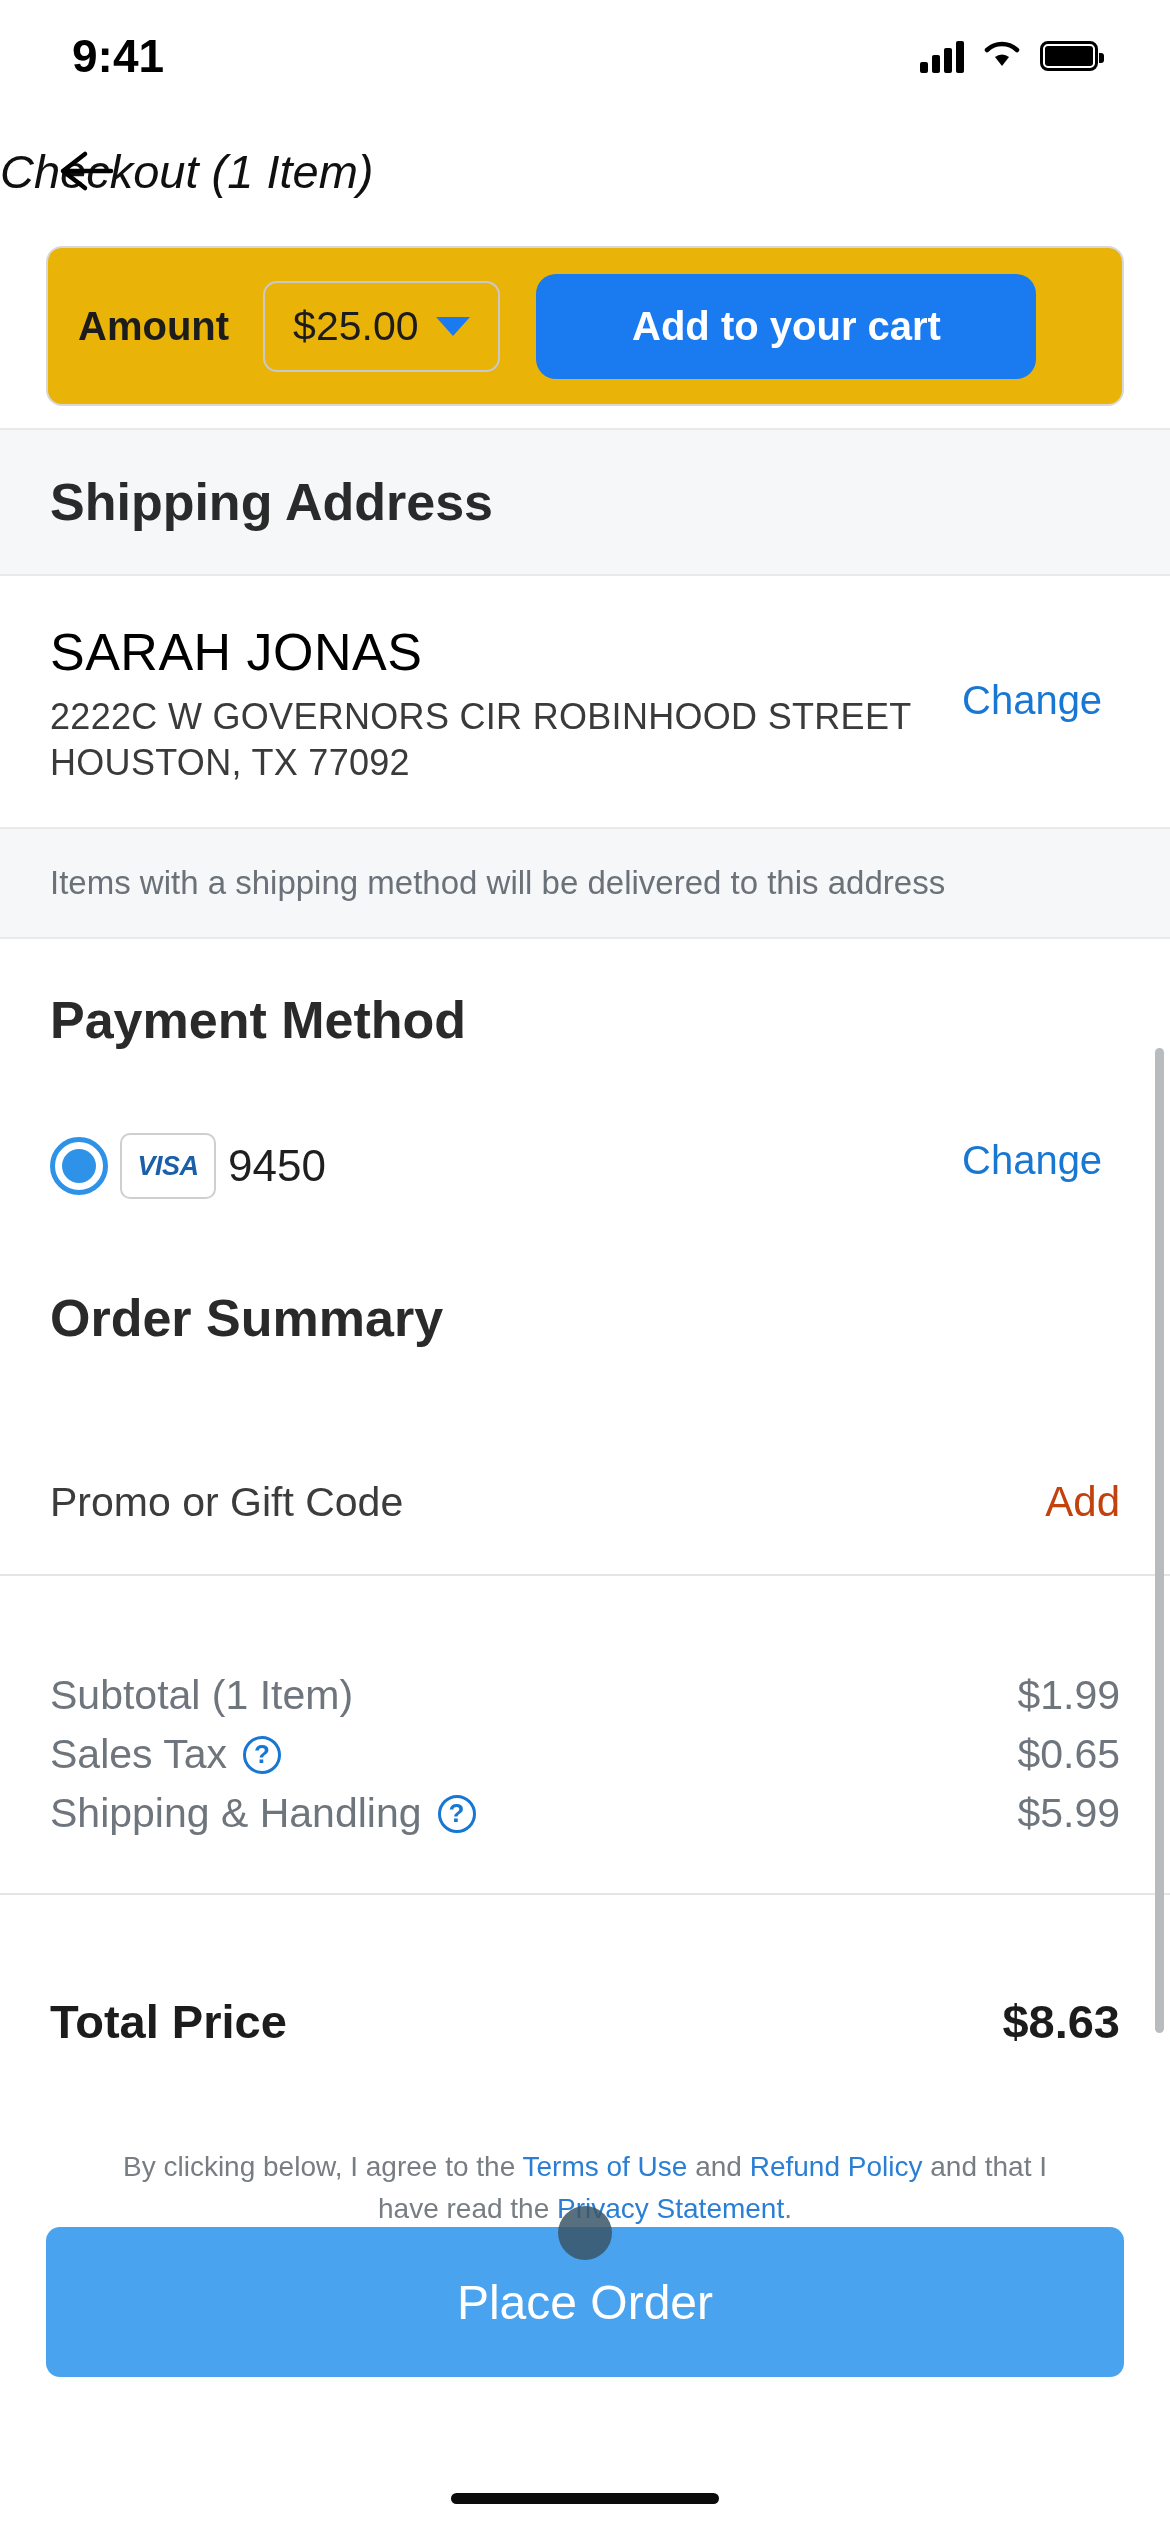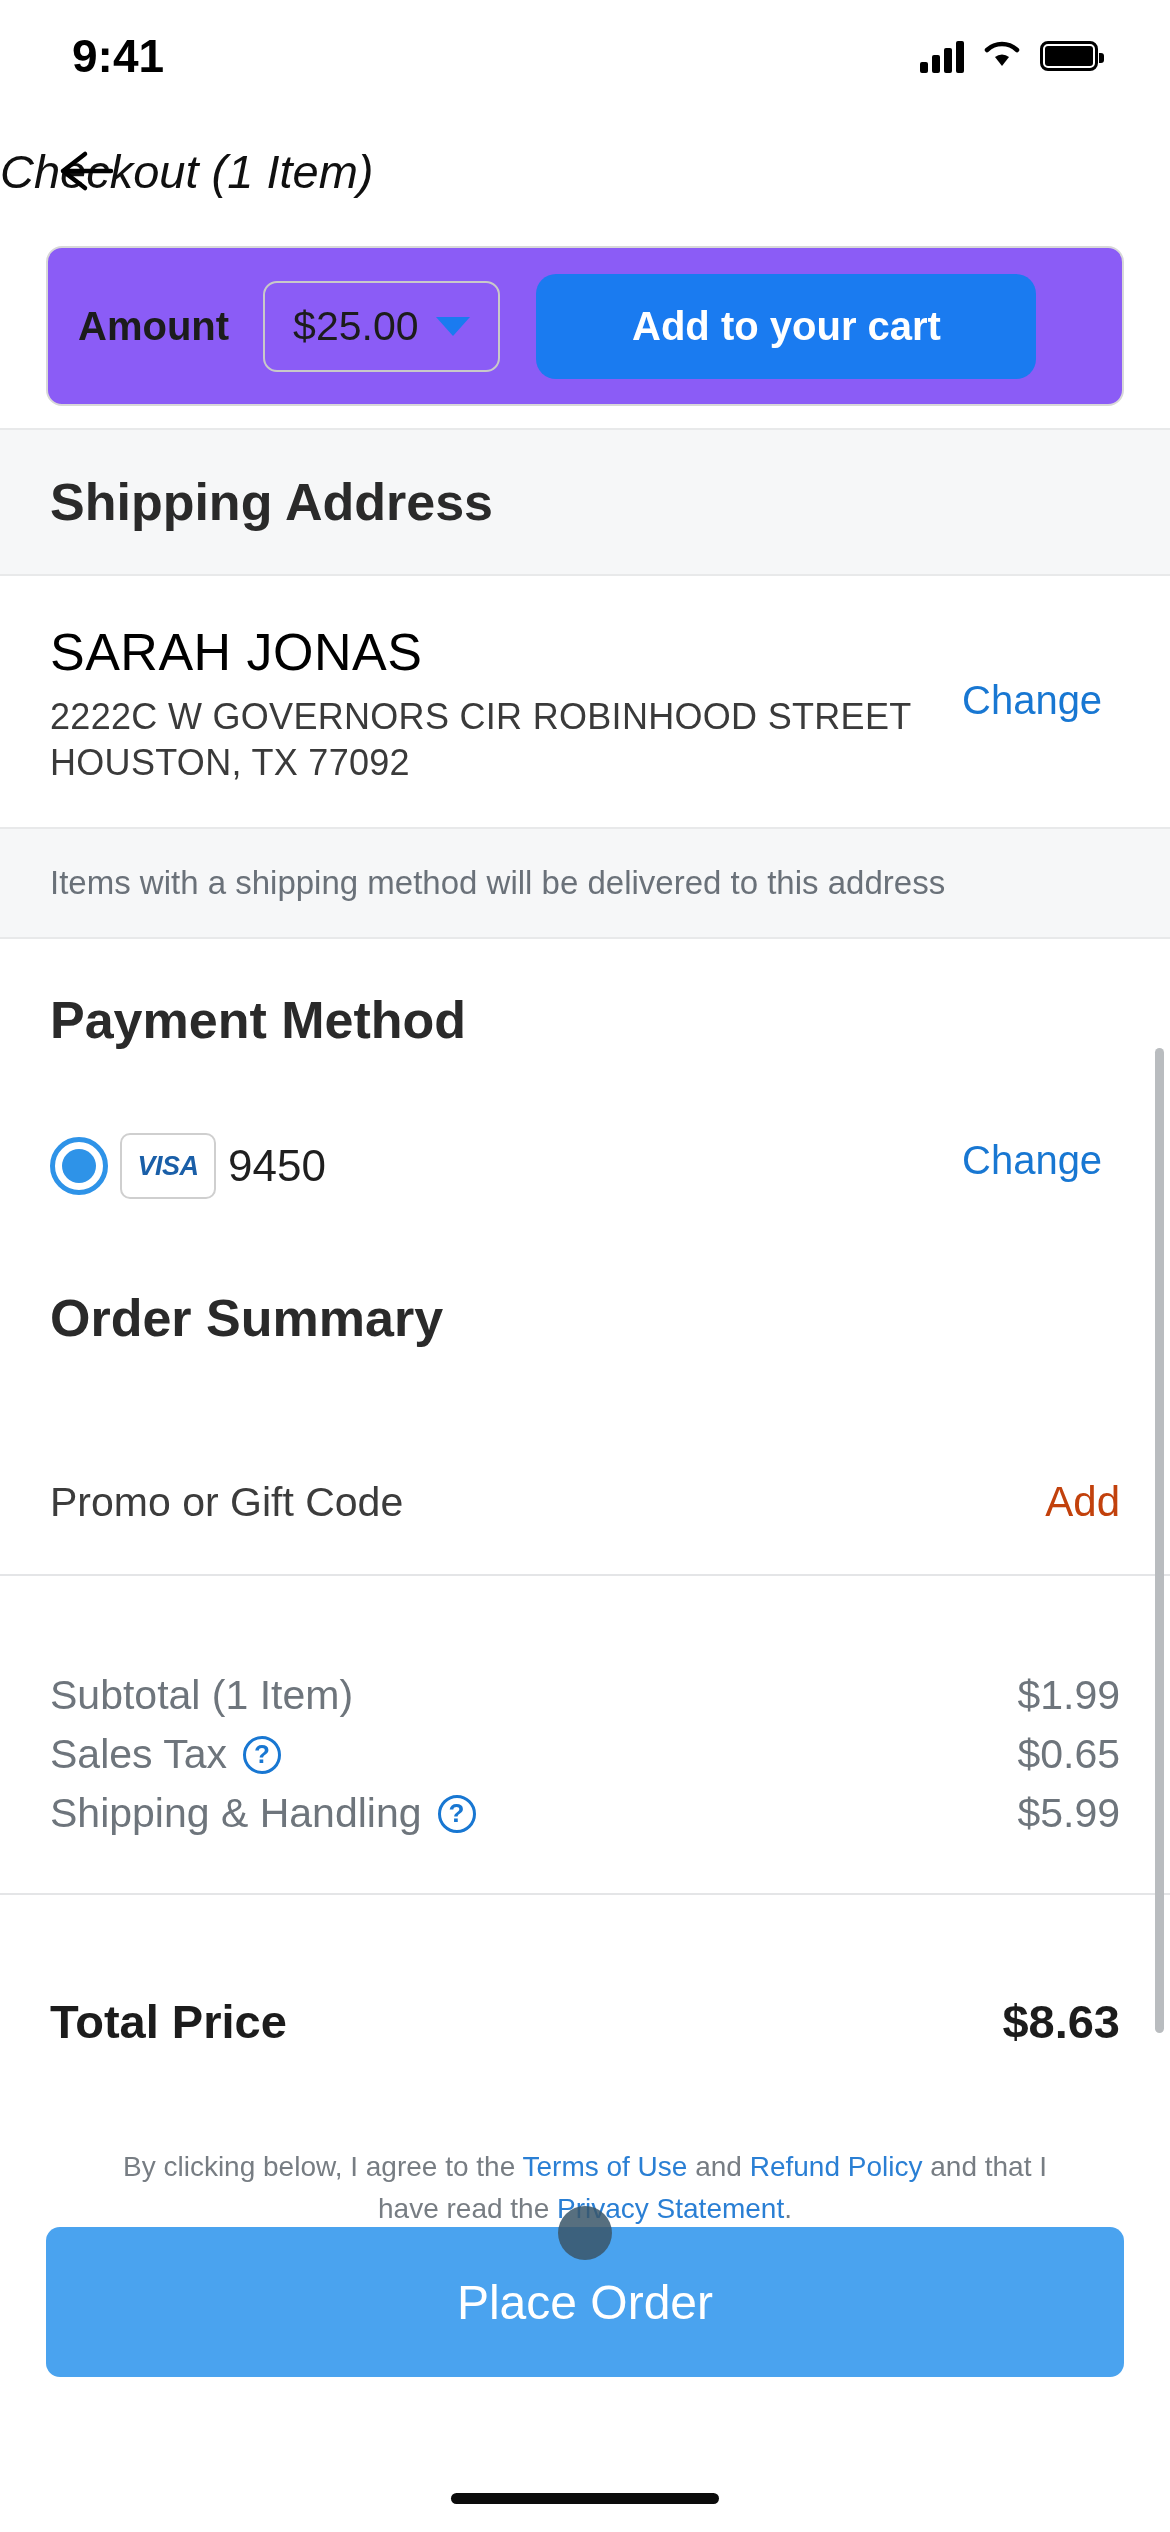--- a/index.html
+++ b/index.html
@@ -57,21 +57,21 @@
   }
   .page-title {
     width: 100%; text-align: left;
     font-size: 47px; color: #101010; font-weight: 500; font-style: italic;
   }
 
   
   .amount-card {
     position: absolute; top: 246px; left: 46px;
     width: 1078px; height: 160px;
-    background: #8b5cf6;
+    background: #eab308;
     border: 2px solid #d8d8d8;
     border-radius: 16px;
     box-sizing: border-box;
     display: flex; align-items: center;
     padding: 0 30px;
     overflow: hidden;
   }
   .amount-label {
     font-size: 40px; font-weight: bold; color: #1c1c1c;
     margin-right: 34px; white-space: nowrap;

